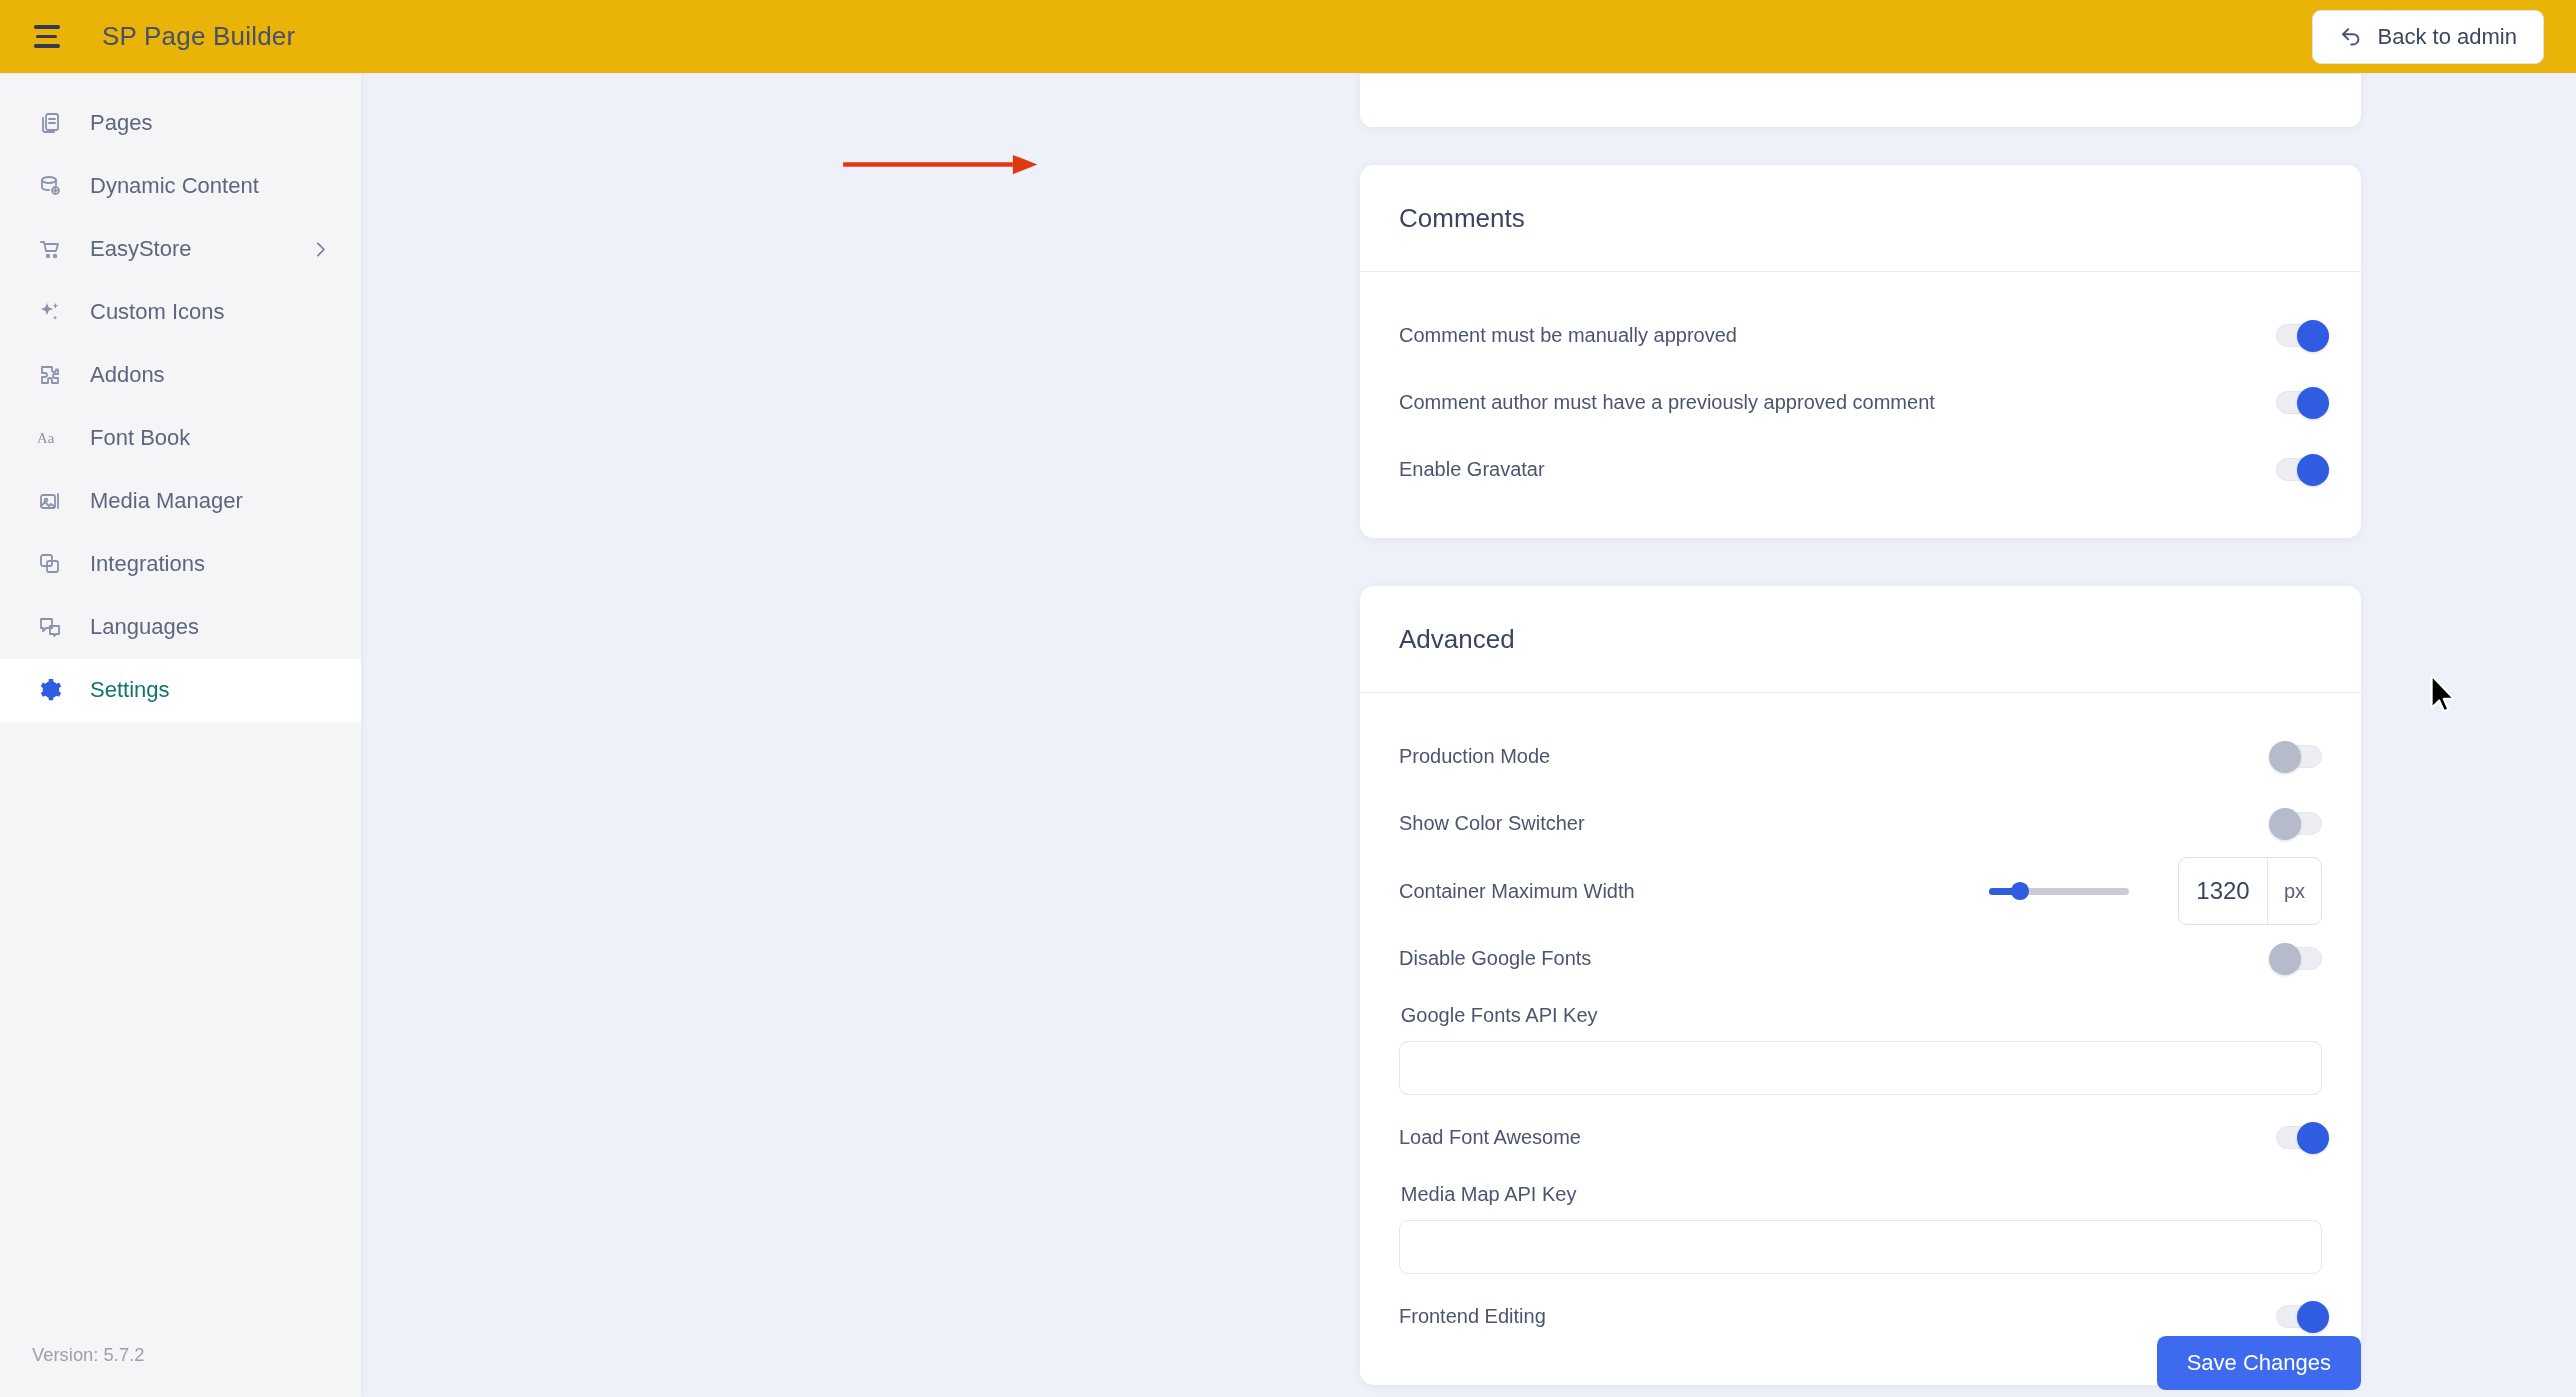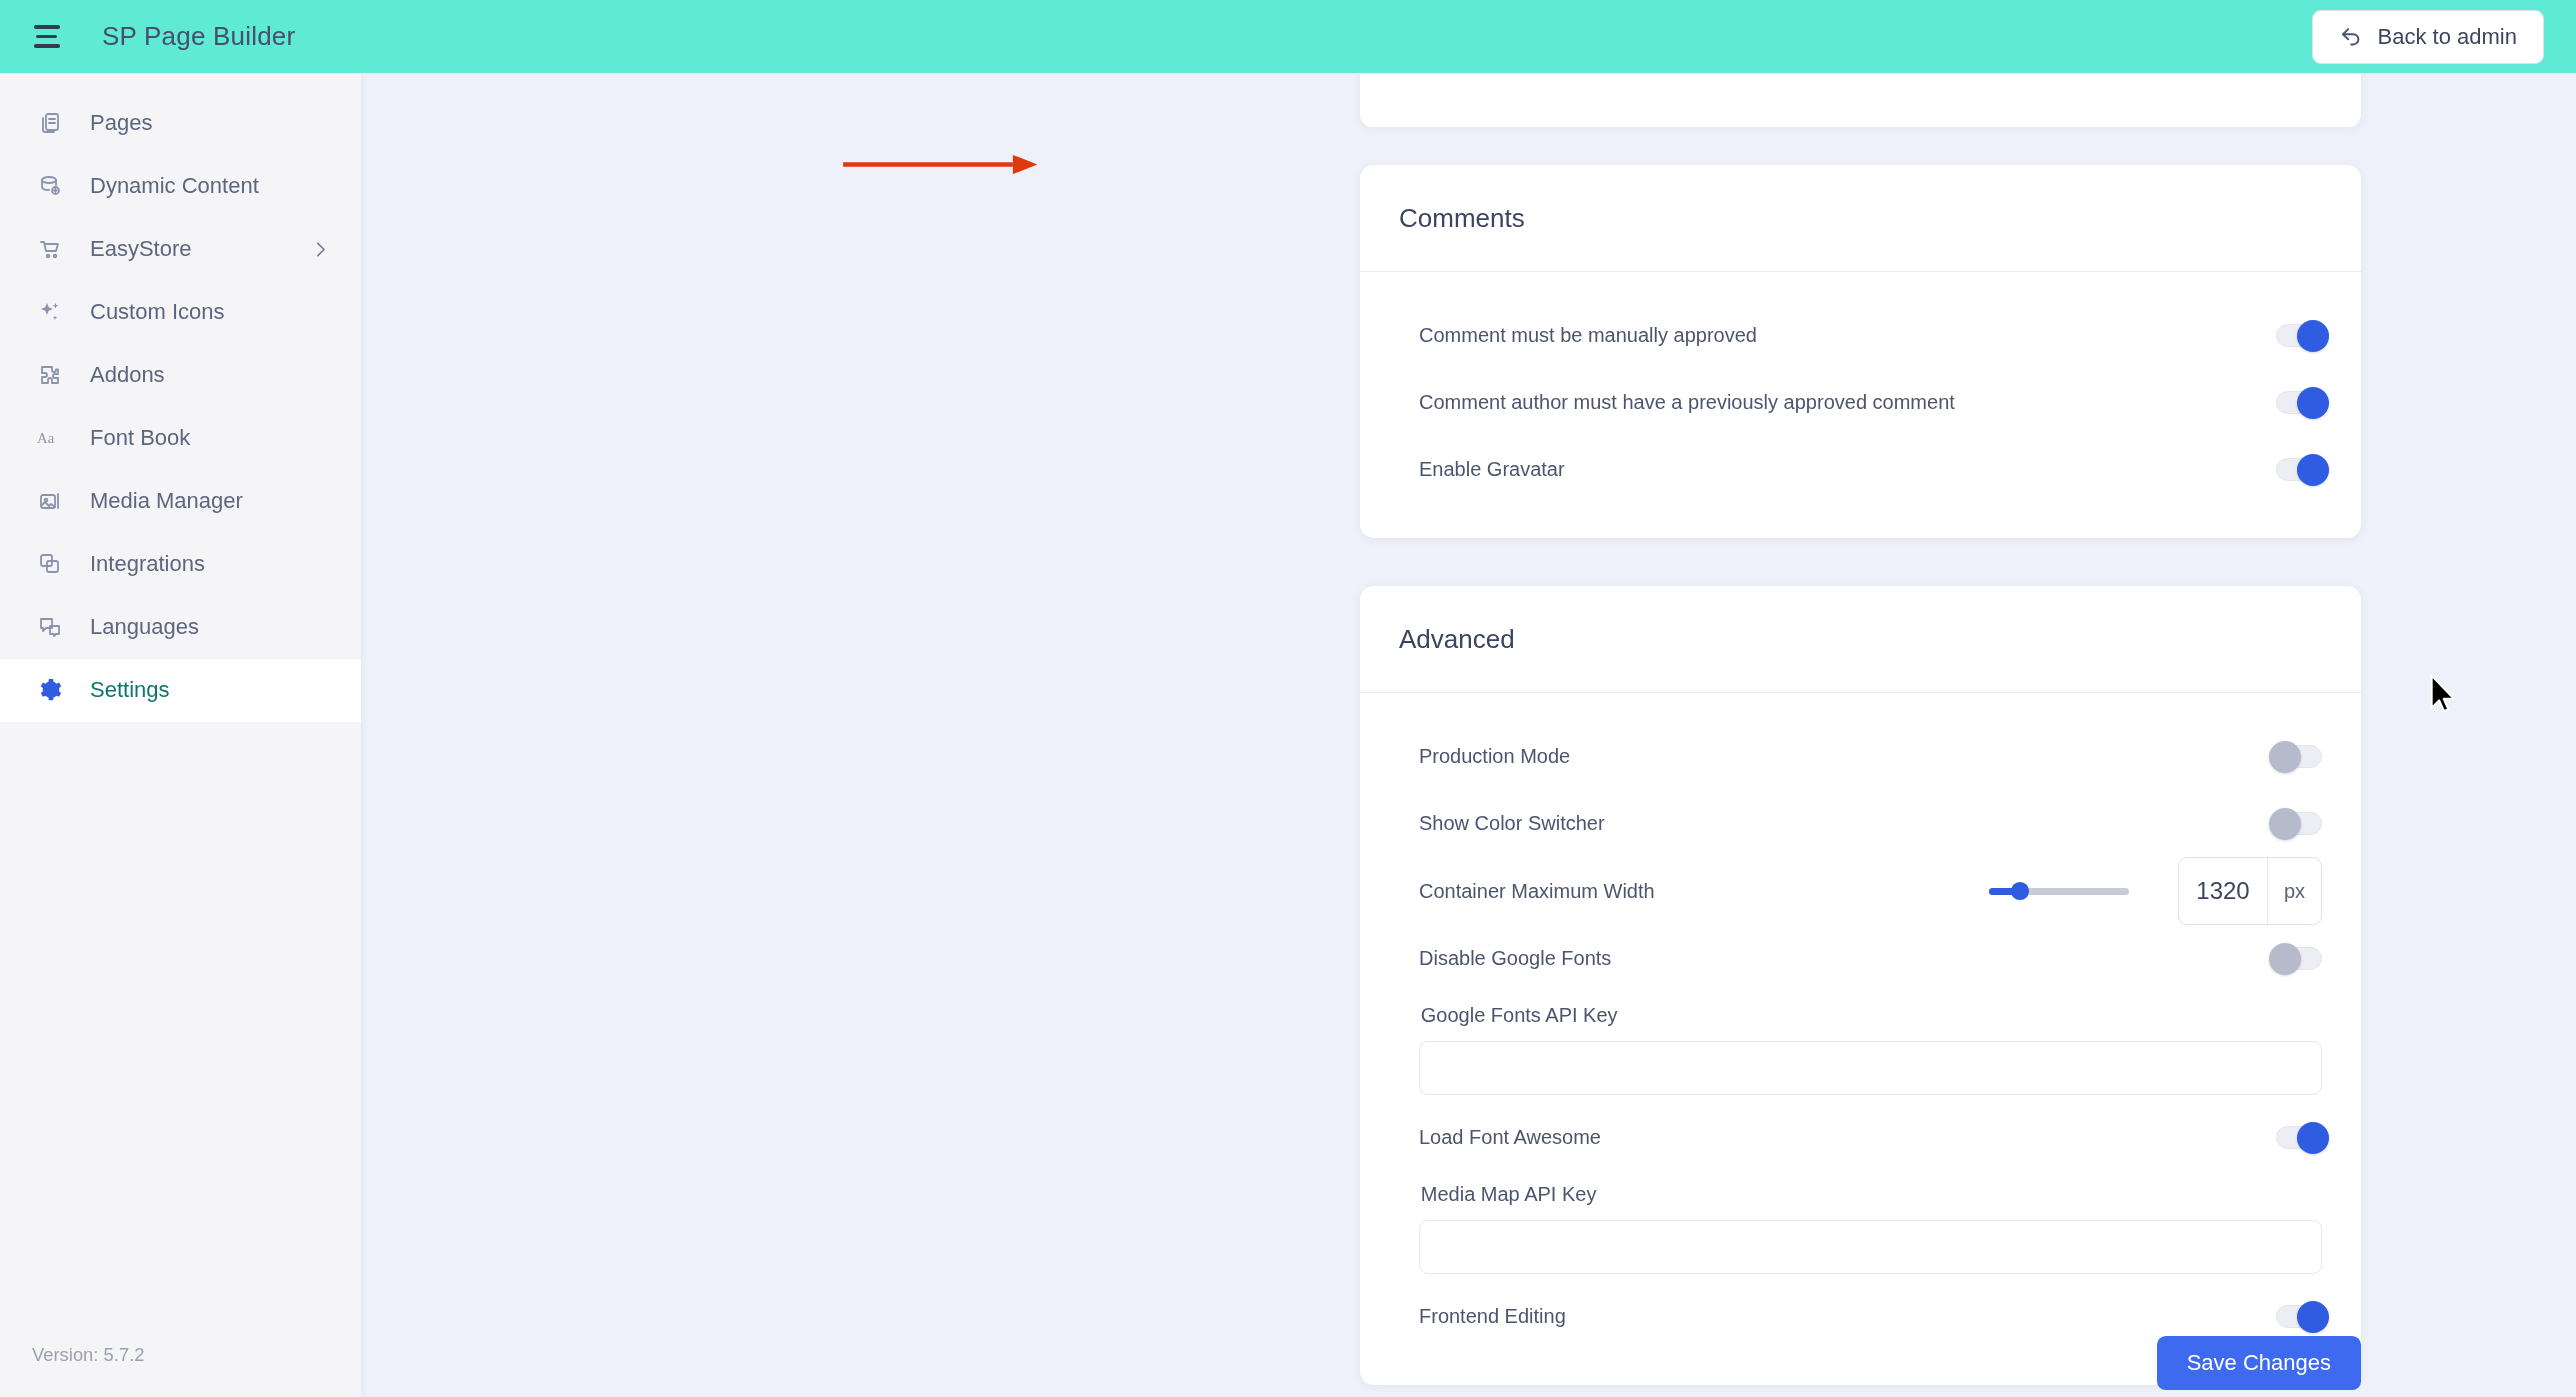--- a/index.html
+++ b/index.html
@@ -7,21 +7,21 @@
     width: 2576px; height: 1398px;
     font-family: "Liberation Sans", sans-serif;
     background: #eef1f9;
     overflow: hidden;
   }
   #app { position: relative; width: 2576px; height: 1398px; display: flex; flex-direction: column; }
 
   
   .topbar {
     height: 74px; min-height: 74px;
-    background: #5eead4;
+    background: #eab308;
     display: flex; align-items: center;
     padding: 0 32px 0 21px;
     border-bottom: 0.9px solid #e8e9ee;
     position: relative; z-index: 6;
   }
   .hamburger {
     width: 51px; height: 51px;
     display: flex; flex-direction: column; align-items: center; justify-content: center;
     gap: 6.1px; cursor: pointer; border-radius: 7px;
   }
@@ -91,21 +91,21 @@
     background: #ffffff;
     border-radius: 14px;
     box-shadow: 0 1.8px 8.8px rgba(70,85,130,0.07);
   }
   .card-partial { top: -105px; height: 158px; border-radius: 12.3px; }
   .card-header {
     height: 107px; display: flex; align-items: center;
     padding: 0 39px; border-bottom: 0.9px solid #e9ebf1;
   }
   .card-title { font-size: 26px; color: #3b4460; }
-  .card-body { padding: 30px 39px 35px 59px; }
+  .card-body { padding: 30px 39px 35px 39px; }
 
   .setting-row {
     display: flex; align-items: center;
     min-height: 67px;
   }
   .setting-label { font-size: 20px; color: #4c5570; }
   .setting-ctl { margin-left: auto; display: flex; align-items: center; }
 
   
   .toggle {

